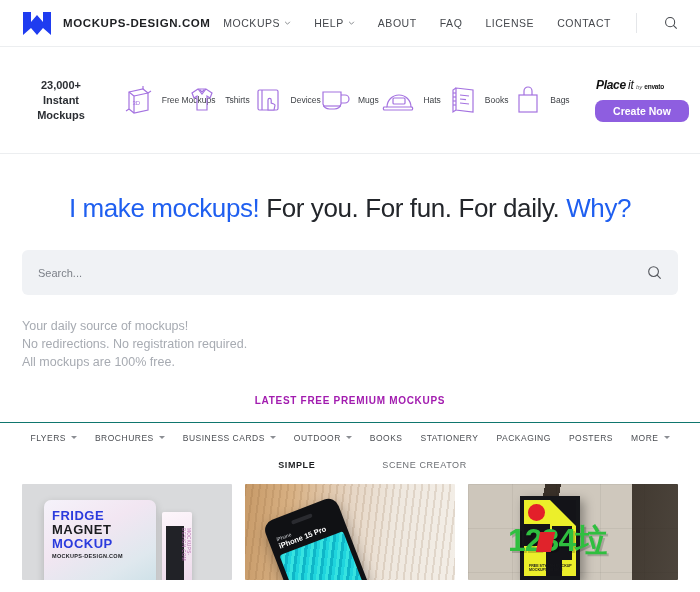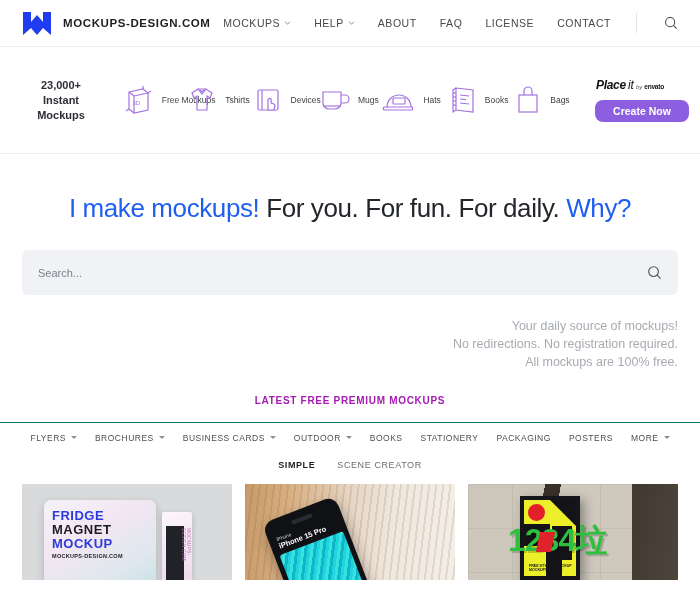--- a/index.html
+++ b/index.html
@@ -81,21 +81,21 @@
     border-radius: 6px; display: flex; align-items: center;
     padding: 0 16px; cursor: text;
   }
   .search-input {
     flex: 1; border: none; background: transparent; outline: none;
     font-size: 11px; color: #55585e;
     font-family: "Liberation Sans", sans-serif;
   }
   .search-input::placeholder { color: #7d8189; }
   .tagline {
-    margin-top: 22px; text-align: right;
+    margin-top: 22px; text-align: left;
     font-size: 12.5px; line-height: 18px; color: #a7abb2;
   }
 
   
   .section-title {
     margin-top: 24px; text-align: center;
     font-size: 10px; font-weight: 700; color: #a21caf; letter-spacing: 0.7px;
   }
   .filters {
     margin-top: 16px; border-top: 1px solid #0f766e;
@@ -106,21 +106,21 @@
     font-size: 8.5px; color: #4a4d52; letter-spacing: 0.5px;
     display: flex; align-items: center; gap: 5px; cursor: pointer; white-space: nowrap;
   }
   .tri {
     width:0; height:0; border-left:3px solid transparent; border-right:3px solid transparent;
     border-top:3.5px solid #8b8e93;
   }
   .subtabs {
     margin-top: 8px; display: flex; justify-content: center; gap: 22px;
   }
-  .subtab { font-size: 9px; color: #6a6d72; letter-spacing: 0.6px; cursor: pointer; }
+  .subtab { font-size: 9px; color: #6a6d72; letter-spacing: 0.6px; cursor: pointer; margin-left: 45px; }
   .subtab.active { color: #1d1f22; font-weight: 700; }
 
   
   .cards {
     margin-top: 14px; padding: 0 22px;
     display: grid; grid-template-columns: repeat(3, 1fr); gap: 13px;
   }
   .card { height: 96px; overflow: hidden; position: relative; border-radius: 1px; }
 
   

